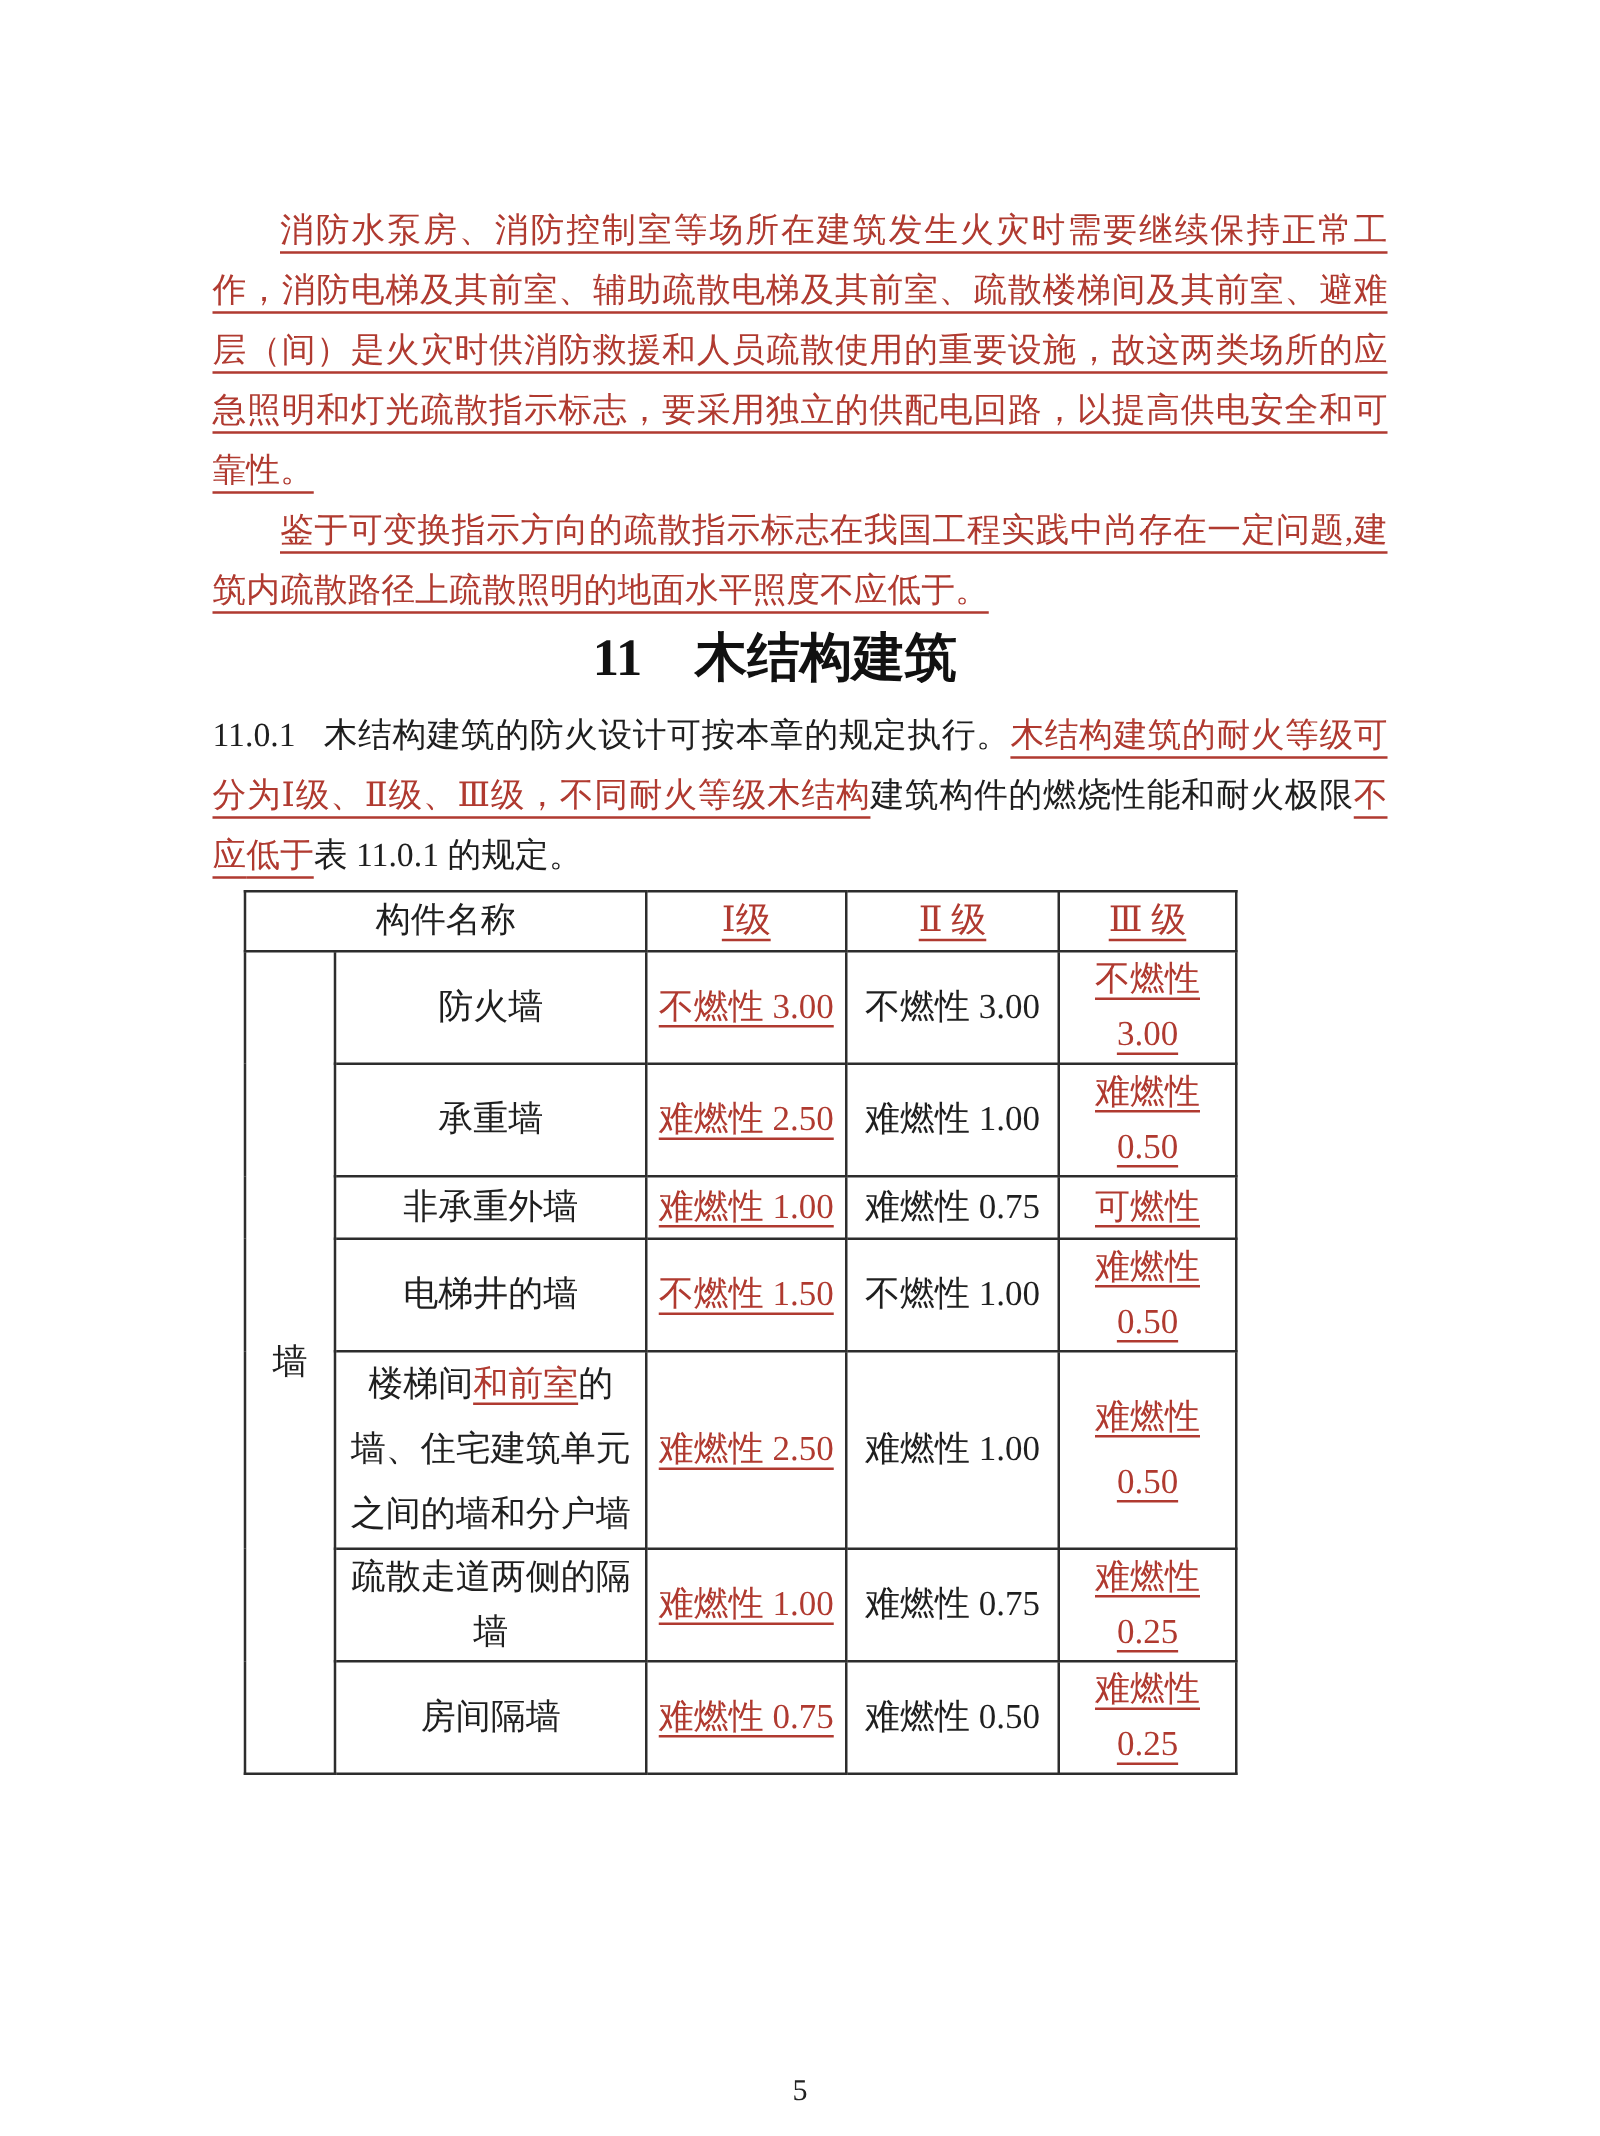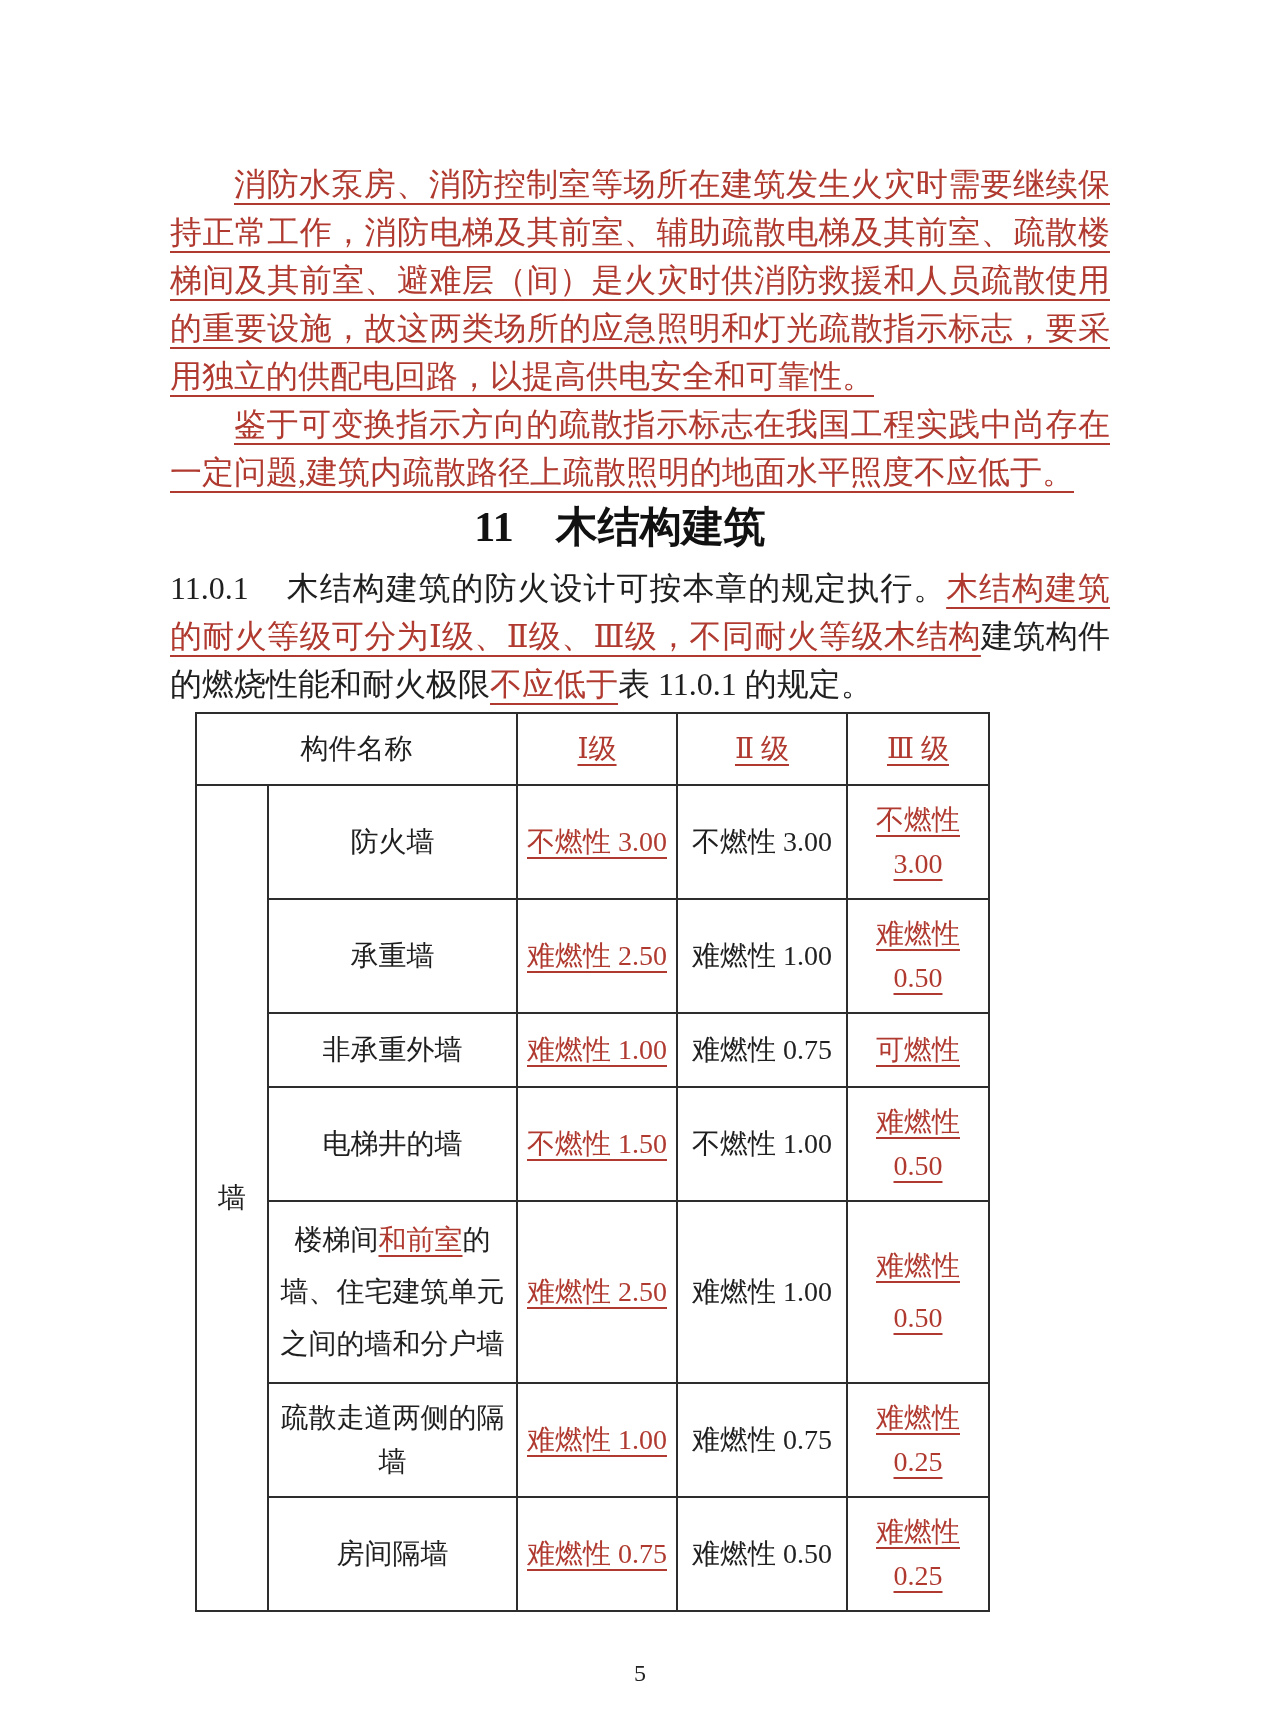--- a/index.html
+++ b/index.html
@@ -12,41 +12,41 @@
     color:#b03a30;
     text-decoration:underline;
     text-decoration-color:#b03a30;
     text-decoration-thickness:2px;
     text-underline-offset:8px;
   }
   .section-label{
     font-size:28px;line-height:40px;font-weight:bold;letter-spacing:1px;
   }
   .para{
-    font-size:32px;line-height:48px;text-align:justify;margin:0;
+    font-size:27px;line-height:48px;text-align:justify;margin:0;
     text-indent:2em;
   }
   .para.first{margin-top:14px;}
   .chapter{
     font-size:42px;line-height:46px;font-weight:bold;text-align:center;
     margin:8px 40px 0 0;color:#111;
   }
   .clause{text-indent:0;margin-top:14px;}
-  .clause-num{margin-right:37px;}
+  .clause-num{margin-right:22px;}
   .tbl-caption{
     font-size:28px;line-height:34px;font-weight:bold;text-align:center;
     width:793px;margin:0 0 0 25px;color:#111;
   }
   table.fr{
     border-collapse:collapse;table-layout:fixed;
     width:793px;margin:4px 0 0 25px;
   }
   table.fr td{
     border:2px solid #2d2d2d;text-align:center;vertical-align:middle;
-    font-size:28px;line-height:44px;height:48px;padding:12px 4px;
+    font-size:28px;line-height:44px;height:48px;padding:0 4px;
     overflow:hidden;
   }
   table.fr tr.hrow td{height:46px;}
   table.fr tr.multi td{height:140px;line-height:52px;}
   table.fr td.v-red{color:#b03a30;}
   table.fr td.v-red .cellv,
   .u{
     text-decoration:underline;text-decoration-color:#b03a30;
     text-decoration-thickness:2px;text-underline-offset:6px;
   }

